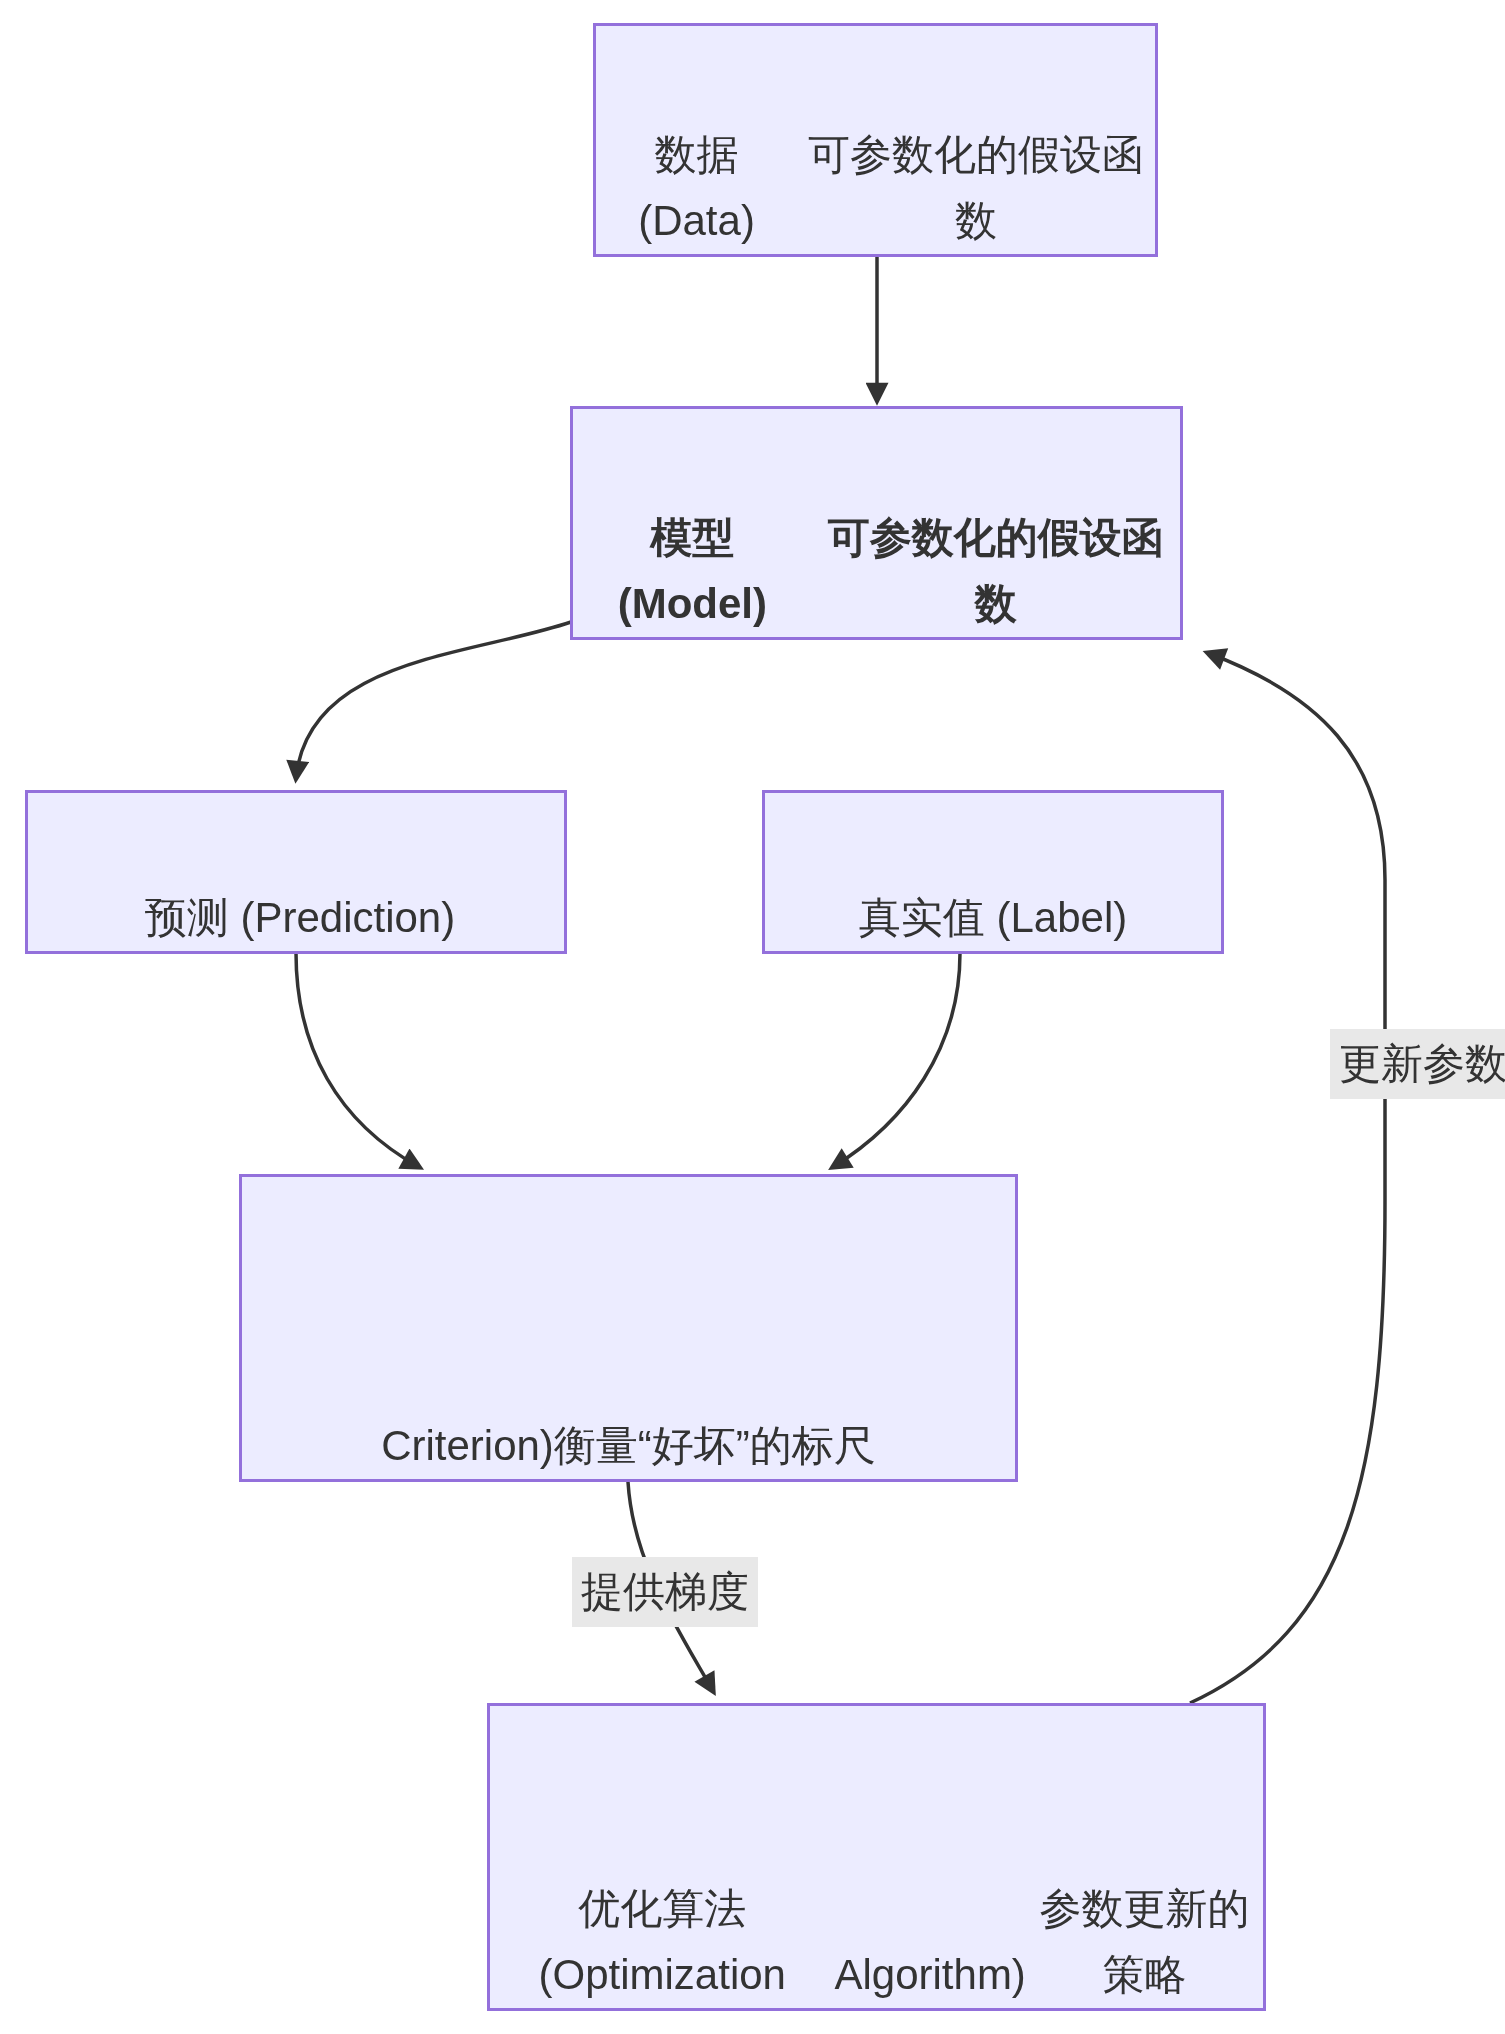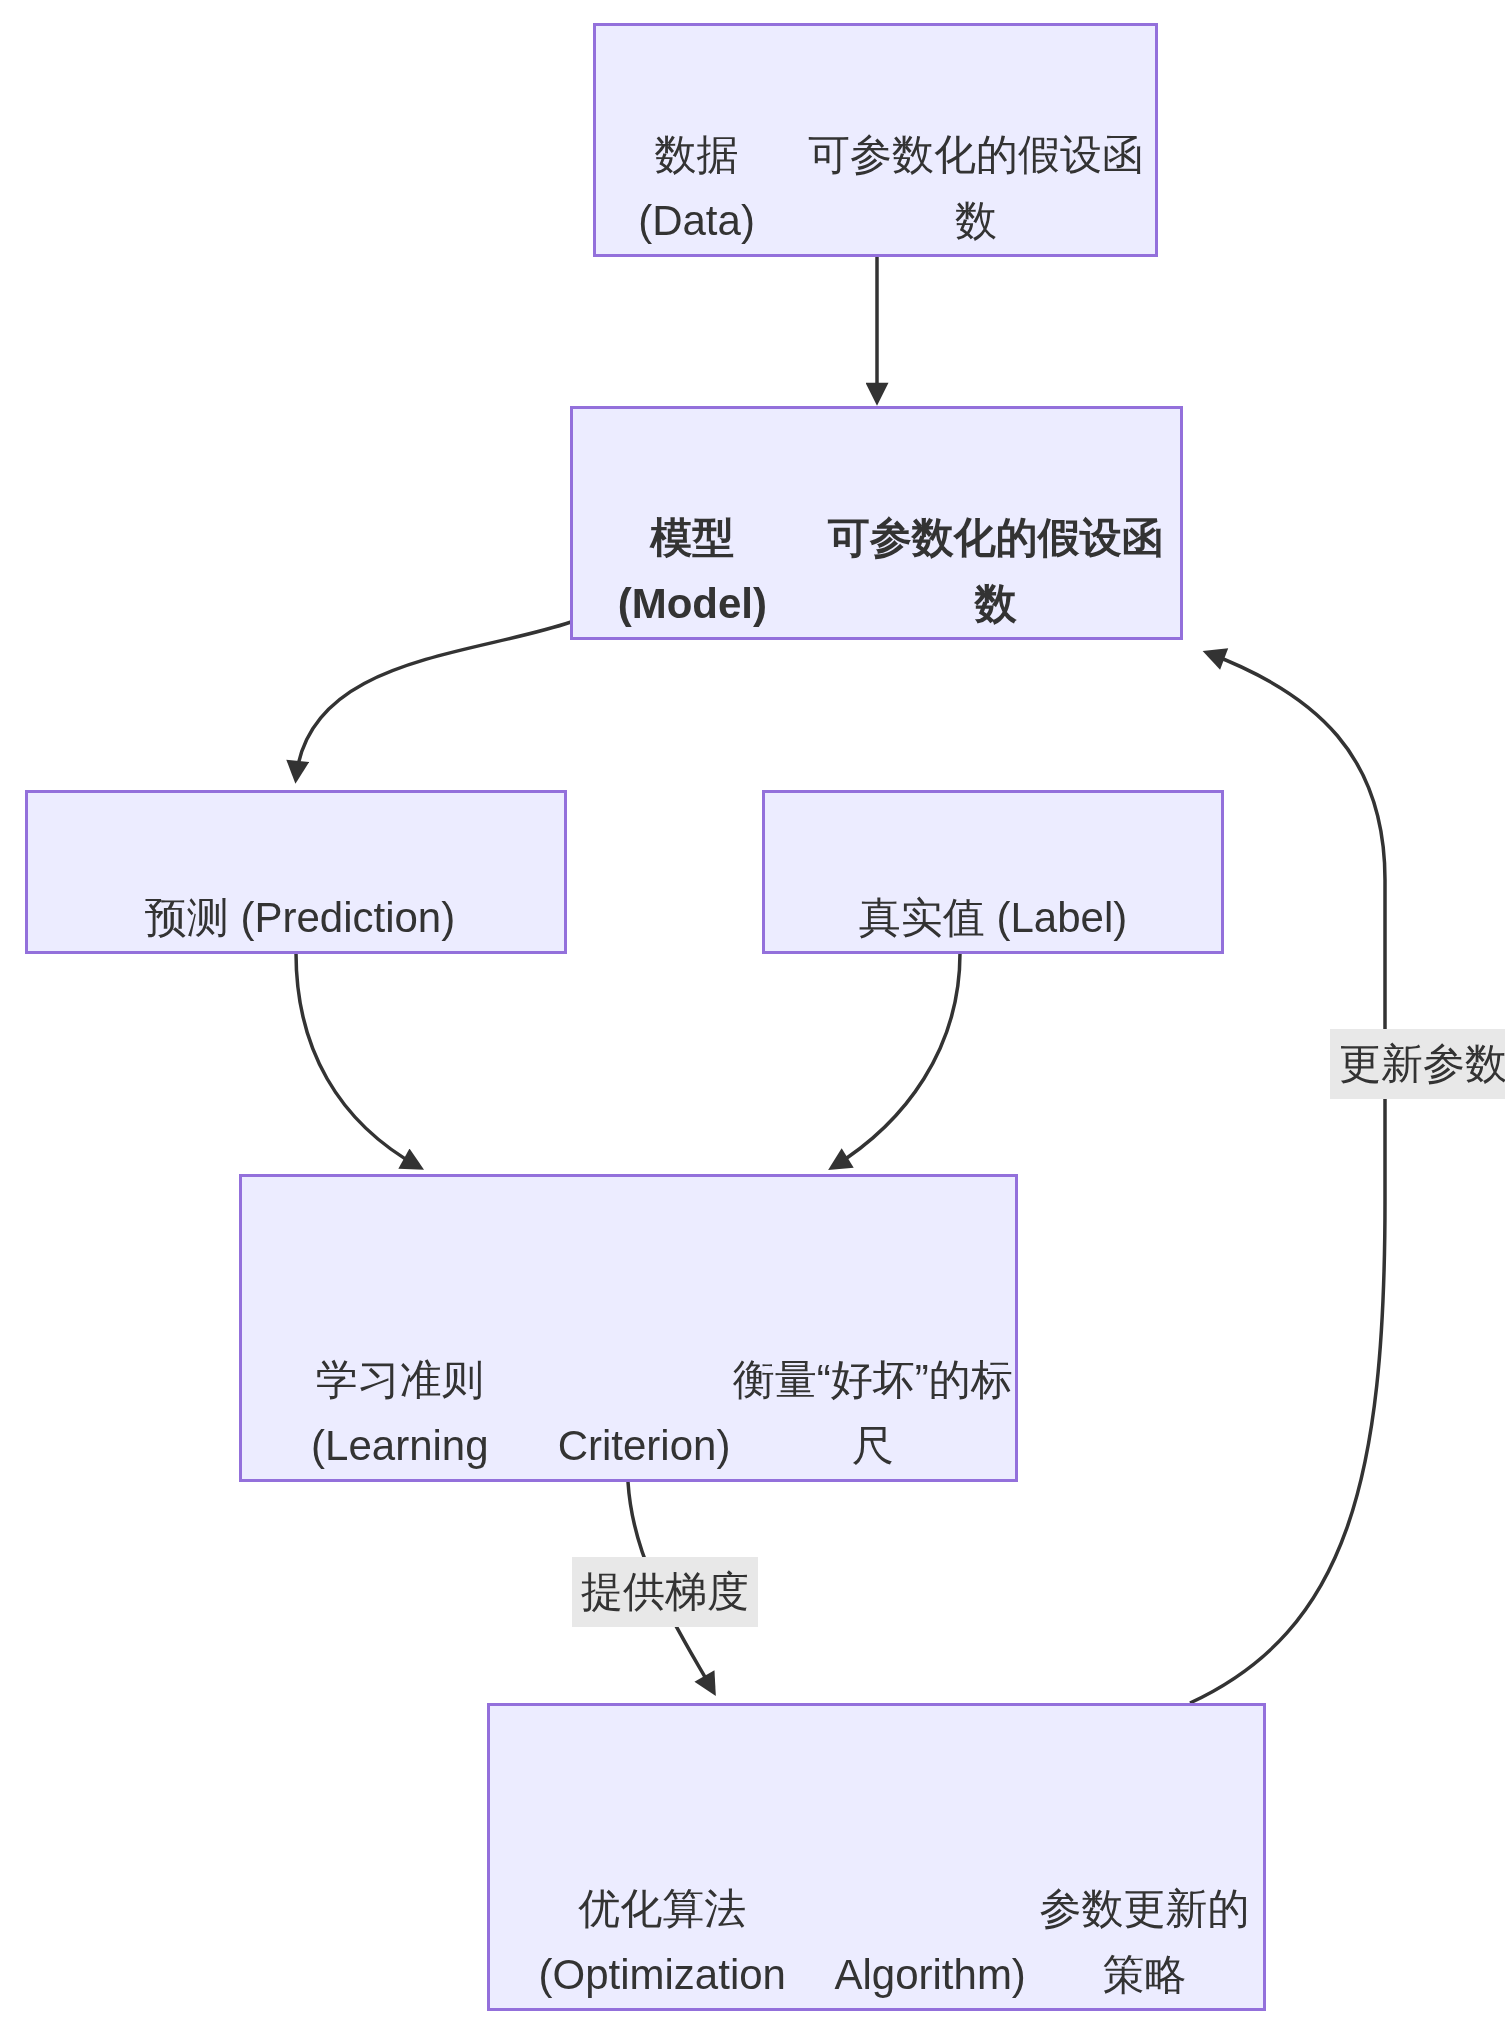--- a/index.html
+++ b/index.html
@@ -91,21 +91,20 @@
 
   <div class="node node-prediction">
     <span>预测 (Prediction)</span>
   </div>
 
   <div class="node node-label">
     <span>真实值 (Label)</span>
   </div>
 
   <div class="node node-criterion">
-    <span>学习准则 (Learning</span>
     <span>Criterion)</span>
     <span>衡量“好坏”的标尺</span>
   </div>
 
   <div class="node node-optimization">
     <span>优化算法 (Optimization</span>
     <span>Algorithm)</span>
     <span>参数更新的策略</span>
   </div>
 

